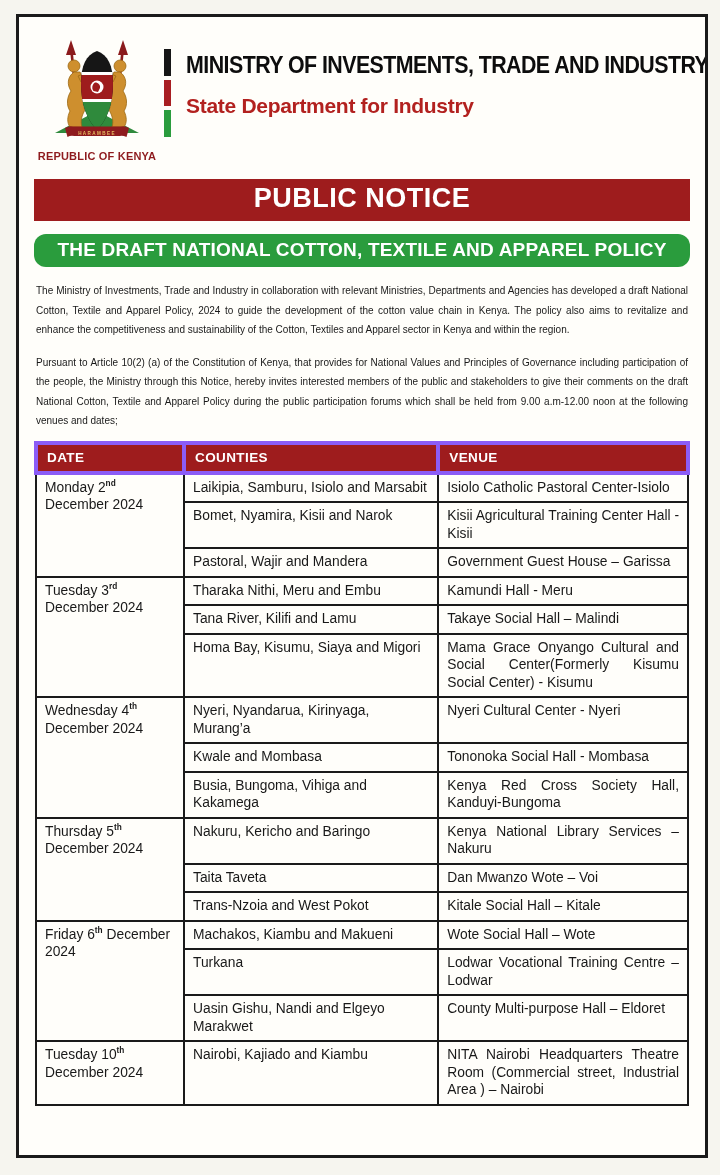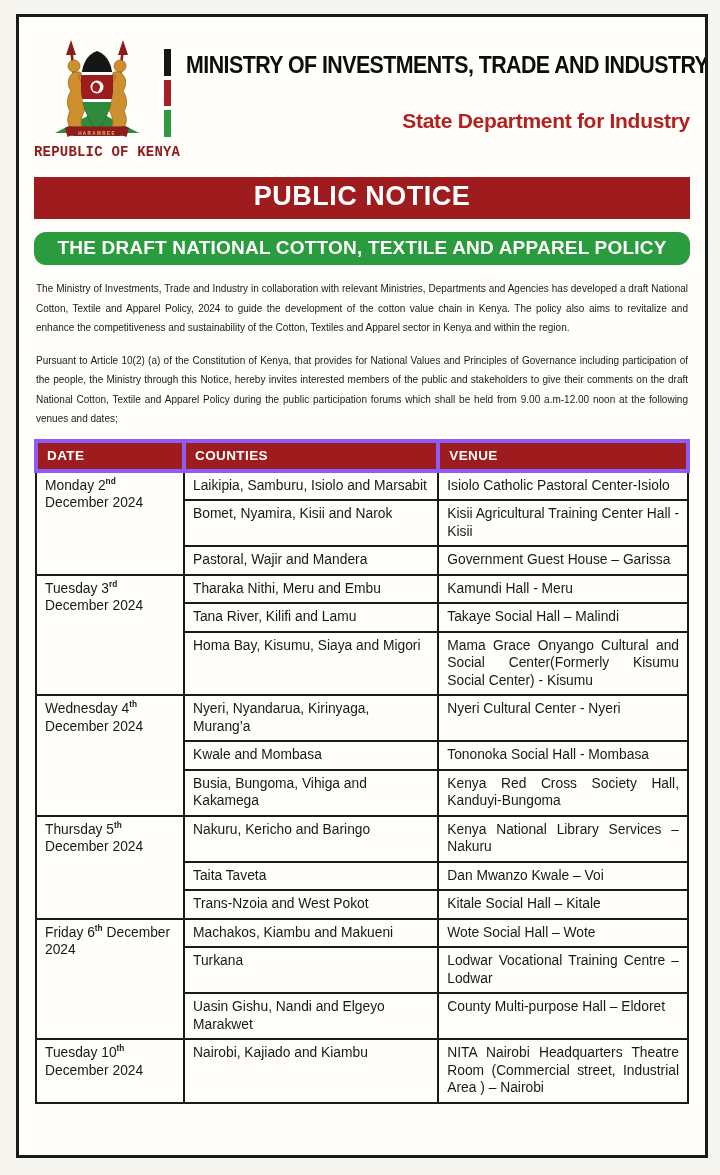--- a/index.html
+++ b/index.html
@@ -12,35 +12,35 @@
   }
   .doc{
     position:absolute;left:16px;top:14px;width:692px;height:1144px;
     box-sizing:border-box;background:#fffefa;border:3px solid #1a1a1a;
     padding:22px 15px 0 15px;overflow:hidden;
   }
   
   .hdr{display:flex;align-items:flex-start;}
   .logo-block{width:126px;flex:none;text-align:center;}
   .logo-caption{
-    font-size:14px;font-weight:bold;color:#8e1b1e;margin-top:1px;
-    letter-spacing:.2px;white-space:nowrap;font-family:Liberation Mono, monospace;
+    font-size:11px;font-weight:bold;color:#8e1b1e;margin-top:7px;
+    letter-spacing:.2px;white-space:nowrap;
   }
   .flag-bar{width:7px;height:88px;margin:10px 15px 0 4px;display:flex;flex-direction:column;gap:4px;flex:none;}
   .flag-bar .seg{flex:1;}
   .seg-black-stripe{background:#161616;flex:1.15;}
   .seg-red-stripe{background:#a81e22;}
   .seg-green-stripe{background:#2a9c3d;}
   .titles{padding-top:13px;min-width:0;}
   .ministry{
     font-size:23px;font-weight:bold;color:#0d0d0d;letter-spacing:-.6px;
     white-space:nowrap;transform:scaleX(.93);transform-origin:left top;
   }
   .department{
-    font-size:21px;font-weight:bold;color:#b2211f;margin-top:30px;letter-spacing:-.3px;text-align:right;
+    font-size:21px;font-weight:bold;color:#b2211f;margin-top:15px;letter-spacing:-.3px;
   }
   
   .banner{color:#fff;text-align:center;font-weight:bold;}
   .banner-red{
     margin-top:17px;background:#9e1c1d;font-size:27px;
     padding:4px 0 7px;letter-spacing:.5px;text-align:center;
   }
   .banner-green{
     margin-top:13px;background:#2a9c3d;font-size:19px;
     padding:5px 0 6px;letter-spacing:.2px;border-radius:12px;
@@ -190,21 +190,21 @@
           <td class="c-counties">Busia, Bungoma, Vihiga and Kakamega</td>
           <td class="c-venue">Kenya Red Cross Society Hall, Kanduyi-Bungoma</td>
         </tr>
         <tr>
           <td class="c-date" rowspan="3">Thursday 5<sup>th</sup> December 2024</td>
           <td class="c-counties">Nakuru, Kericho and Baringo</td>
           <td class="c-venue">Kenya National Library Services – Nakuru</td>
         </tr>
         <tr>
           <td class="c-counties">Taita Taveta</td>
-          <td class="c-venue">Dan Mwanzo Kwale – Voi</td>
+          <td class="c-venue">Dan Mwanzo Wote – Voi</td>
         </tr>
         <tr>
           <td class="c-counties">Trans-Nzoia and West Pokot</td>
           <td class="c-venue">Kitale Social Hall – Kitale</td>
         </tr>
         <tr>
           <td class="c-date" rowspan="3">Friday 6<sup>th</sup> December 2024</td>
           <td class="c-counties">Machakos, Kiambu and Makueni</td>
           <td class="c-venue">Wote Social Hall – Wote</td>
         </tr>

